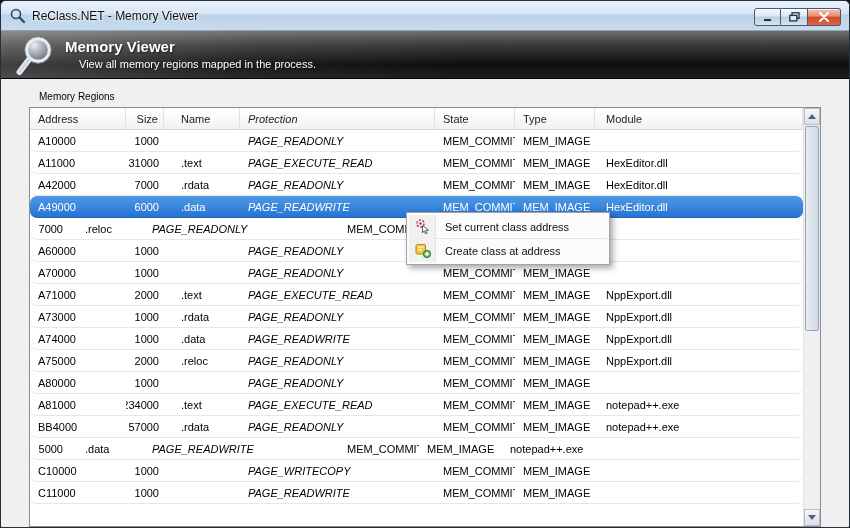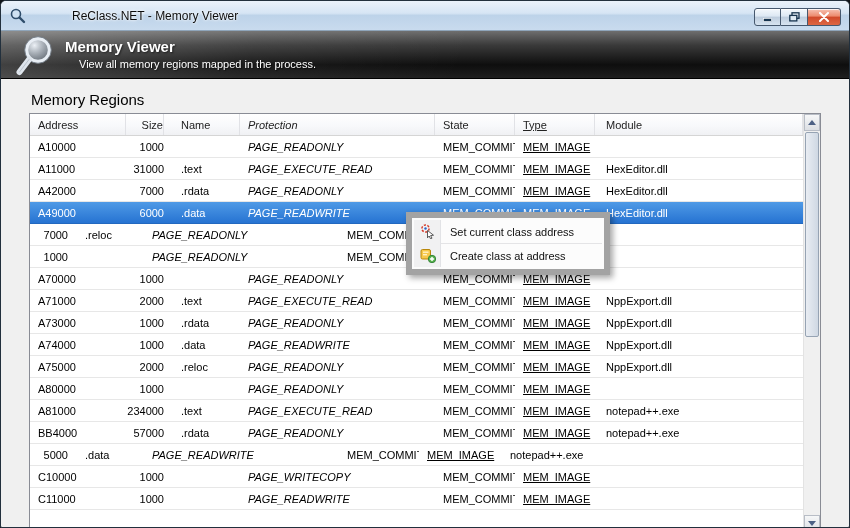--- a/index.html
+++ b/index.html
@@ -7,21 +7,21 @@
   body { font-family:"Liberation Sans", sans-serif; background:#10151a; position:relative; overflow:hidden; }
 
   .window { position:absolute; inset:0; border:1px solid #22303d; border-radius:6px 6px 2px 2px;
             overflow:hidden; background:#f0f0f0; }
 
   
   .titlebar { height:30px; background:linear-gradient(180deg,#eaf2fa 0%,#d6e5f4 42%,#bdd3e9 50%,#c9dbee 100%);
               display:flex; align-items:center; padding:0 8px; position:relative;
               border-bottom:1px solid #8fa5ba; }
   .app-icon { width:17px; height:17px; margin-right:6px; flex:0 0 auto; }
-  .title-text { font-size:12px; color:#0d0d0d; text-shadow:0 0 4px #fff, 0 0 2px #fff;margin-left:40px; }
+  .title-text { font-size:12px; color:#0d0d0d; text-shadow:0 0 4px #fff, 0 0 2px #fff; }
   .win-buttons { position:absolute; right:8px; top:7px; display:flex; }
   .win-btn { width:27px; height:18px; display:flex; align-items:center; justify-content:center;
              border:1px solid #46586e; border-left-width:0;
              background:linear-gradient(180deg,#f4f8fc 0%,#dde8f3 45%,#bdccdd 50%,#d7e4f1 100%);
              box-shadow:inset 0 1px 0 rgba(255,255,255,.8); cursor:default; }
   .win-btn:first-child { border-left-width:1px; border-radius:3px 0 0 3px; }
   .win-btn.close { width:33px; border-radius:0 3px 3px 0;
              background:linear-gradient(180deg,#f7c3b4 0%,#ec8a6d 45%,#d0492a 50%,#dd6743 100%); }
 
   
@@ -30,57 +30,57 @@
             border-bottom:1px solid #000; }
   .banner::after { content:""; position:absolute; inset:0;
             background:linear-gradient(115deg, rgba(255,255,255,.22) 0%, rgba(255,255,255,.05) 30%, transparent 55%);
             pointer-events:none; }
   .banner-icon { position:absolute; left:12px; top:3px; width:44px; height:44px; }
   .banner-title { font-size:15px; font-weight:bold; text-shadow:1px 1px 2px #000; }
   .banner-subtitle { font-size:11px; padding-left:14px; margin-top:3px; text-shadow:1px 1px 1px #000; }
 
   
   .content { padding:12px 28px 0 28px; }
-  .group-label { font-size:15px; color:#000; margin:0 0 5px 2px; }
+  .group-label { font-size:10px; color:#000; margin:0 0 5px 10px; }
 
   .listview { position:relative; width:792px; height:420px; background:#fff; border:1px solid #898c95; }
   .lv-inner { position:absolute; top:0; left:0; right:17px; bottom:0; overflow:hidden; }
 
   .lv-header { display:flex; height:22px;
                background:linear-gradient(180deg,#ffffff 0%,#f8f9fb 55%,#f0f1f4 100%);
                border-bottom:1px solid #d5d5d5; }
   .hcell { font-size:11px; color:#222; display:flex; align-items:center; padding-left:8px;
            border-right:1px solid #e1e2e6; white-space:nowrap; overflow:hidden; }
 
-  .trow { display:flex; height:22px; border-bottom:1px solid #e7e7e7; background:#fff; }
+  .trow { display:flex; height:22px; border-bottom:1px solid #e7e7e7; background:#fff;border-radius:7px; }
   .trow.selected { background:linear-gradient(180deg,#4f9ae6 0%,#2673d2 100%); border-bottom-color:#2268bf; }
   .trow.selected .cell { color:#fff; }
   .cell { font-size:11px; color:#000; display:flex; align-items:center; padding-left:8px;
           white-space:nowrap; overflow:hidden; }
 
   .col0 { width:96px; }
-  .col1 { width:38px; justify-content:flex-end; padding-left:0; }
+  .col1 { width:38px; justify-content:flex-end; padding-left:0; padding-right:5px; }
   .col2 { width:76px; padding-left:17px; }
   .col3 { width:195px;font-style:italic; }
   .col4 { width:80px; }
-  .col5 { width:80px;text-decoration:underline; }
+  .col5 { width:80px; }
   .col6 { width:208px; padding-left:11px; }
 
   
   .scrollbar { position:absolute; top:0; right:0; bottom:0; width:17px; background:#f0f0f0;
                display:flex; flex-direction:column; border-left:1px solid #e3e3e3; }
   .sb-btn { height:17px; flex:0 0 auto; display:flex; align-items:center; justify-content:center;
             background:linear-gradient(180deg,#f6f7f8,#e9ebee 50%,#dcdfe4); border:1px solid #b8bdc6; }
   .sb-track { flex:1; position:relative; }
   .sb-thumb { position:absolute; top:1px; left:1px; right:1px; height:205px;
               background:linear-gradient(90deg,#e9edf3,#cfd8e3); border:1px solid #96a3b3; border-radius:2px; }
 
   
   .context-menu { position:absolute; left:405px; top:211px; width:204px; background:#fcfcfc;
-                  border:6px solid #a3a3a3; box-shadow:3px 3px 6px rgba(0,0,0,.35); padding:2px; z-index:20; }
+                  border:1px solid #a3a3a3; box-shadow:3px 3px 6px rgba(0,0,0,.35); padding:2px; z-index:20; }
   .menu-gutter { position:absolute; left:2px; top:2px; bottom:2px; width:27px; background:#f1f1f2;
                  border-right:1px solid #e2e3e6; }
   .menu-item { height:23px; position:relative; display:flex; align-items:center;
                padding-left:36px; font-size:11px; color:#101010; }
   .menu-icon { position:absolute; left:6px; top:3px; width:16px; height:16px; }
   .menu-sep { height:1px; background:#e4e4e6; margin-left:2px; }
 </style>
 </head>
 <body>
 
@@ -186,20 +186,21 @@
             </div>
             <div class="trow">
               <div class="cell col1">7000</div>
               <div class="cell col2">.reloc</div>
               <div class="cell col3">PAGE_READONLY</div>
               <div class="cell col4">MEM_COMMIT</div>
               <div class="cell col5">MEM_IMAGE</div>
               <div class="cell col6">HexEditor.dll</div>
             </div>
             <div class="trow">
+              <div class="cell col0">A60000</div>
               <div class="cell col1">1000</div>
               <div class="cell col2"></div>
               <div class="cell col3">PAGE_READONLY</div>
               <div class="cell col4">MEM_COMMIT</div>
               <div class="cell col5">MEM_IMAGE</div>
               <div class="cell col6"></div>
             </div>
             <div class="trow">
               <div class="cell col0">A70000</div>
               <div class="cell col1">1000</div>

